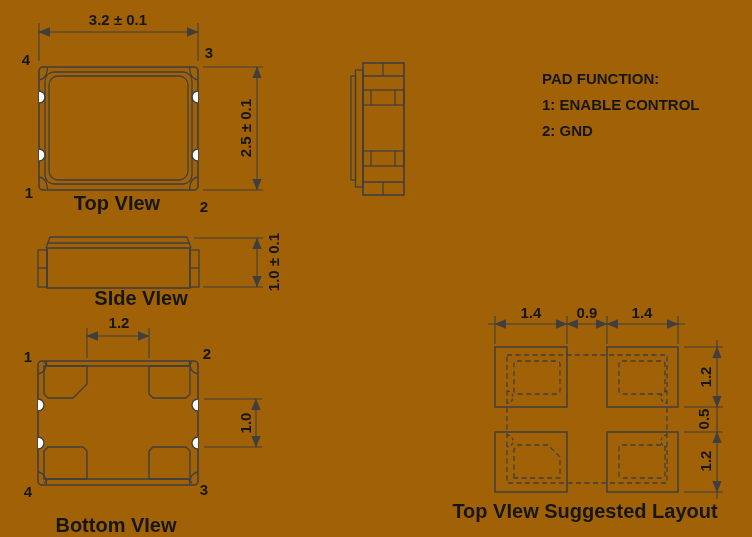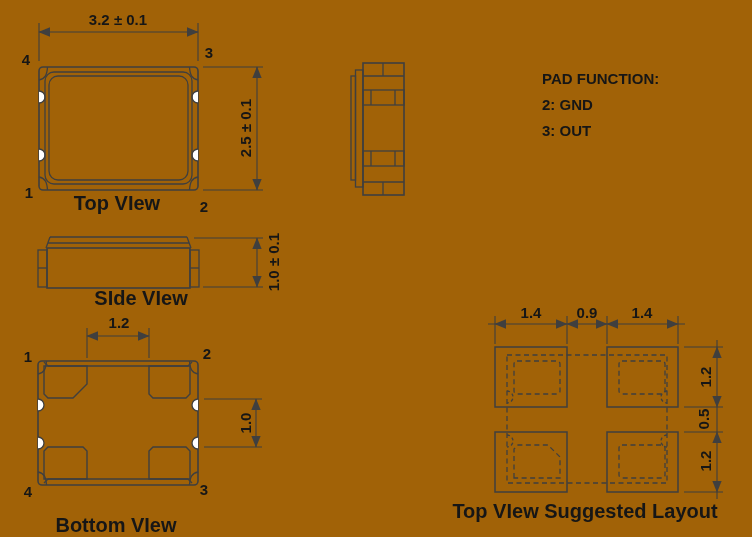--- a/index.html
+++ b/index.html
@@ -157,22 +157,22 @@
   <div class="txt" style="left:209px;top:52px;">3</div>
   <div class="txt" style="left:29px;top:192px;">1</div>
   <div class="txt" style="left:204px;top:206px;">2</div>
   <div class="txt lbl" style="left:117px;top:203px;">Top VIew</div>
 
   <div class="txt rot" style="left:273px;top:262px;">1.0 ± 0.1</div>
   <div class="txt lbl" style="left:117px;top:298px;margin-left:24px;">SIde VIew</div>
 
   <div class="padfn">
     <div>PAD FUNCTION:</div>
+    <div>1: ENABLE CONTROL</div>
     <div>2: GND</div>
-    <div>3: OUT</div>
   </div>
 
   <div class="txt" style="left:119px;top:322px;">1.2</div>
   <div class="txt rot" style="left:245px;top:423px;">1.0</div>
   <div class="txt" style="left:28px;top:356px;">1</div>
   <div class="txt" style="left:207px;top:353px;">2</div>
   <div class="txt" style="left:28px;top:491px;">4</div>
   <div class="txt" style="left:204px;top:489px;">3</div>
   <div class="txt lbl" style="left:116px;top:508px;margin-top:17px;">Bottom VIew</div>
 

